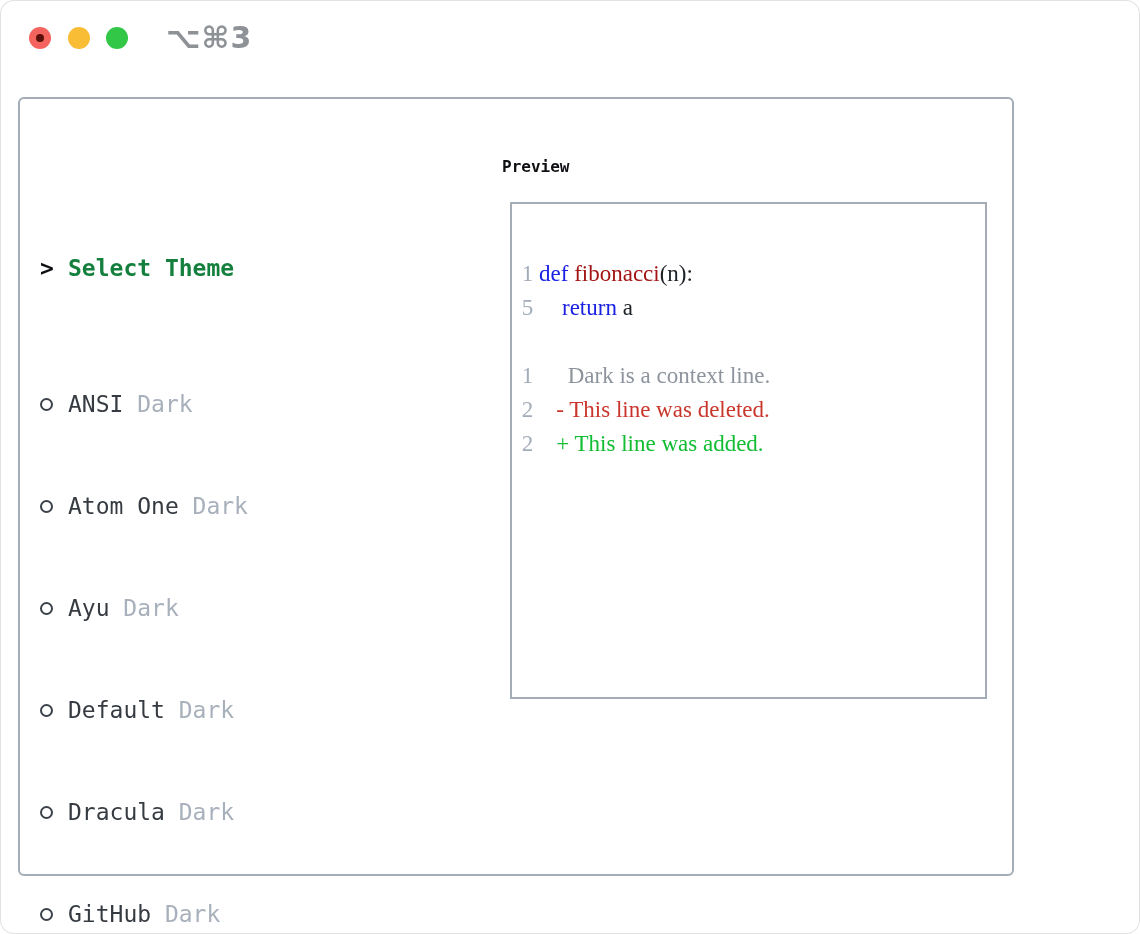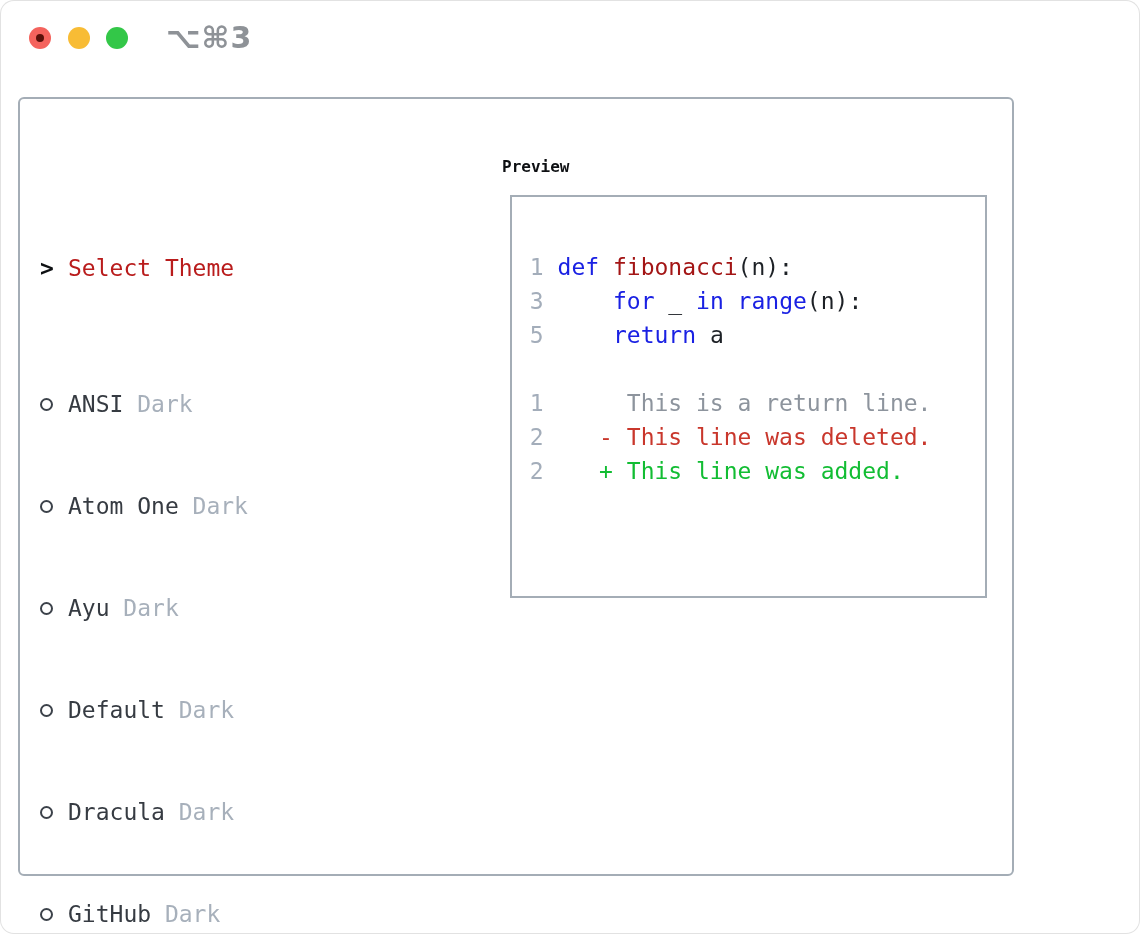--- a/index.html
+++ b/index.html
@@ -47,35 +47,36 @@
   .mrow { height: 34px; display: flex; align-items: center; }
   .marker {
     width: 28px; height: 34px; flex: 0 0 28px;
     display: inline-flex; align-items: center;
   }
   .radio {
     width: 13px; height: 13px; border: 2px solid #3c424a;
     border-radius: 50%; box-sizing: border-box; background: transparent;
   }
   .cursor { font-weight: bold; color: #0e1013; }
-  .hdr { font-weight: normal; color: #b91c1c; }
+  .hdr { font-weight: bold; color: #15803d; }
   .mlabel { color: #363b42; }
   .msuffix { color: #a7b0bb; margin-left: 13.8px; }
 
   
   .preview-title {
     position: absolute; left: 482px; top: 51px;
     height: 34px; line-height: 34px;
     font-size: 16px; font-weight: bold; color: #0e1013;
   }
   .preview-box {
-    position: absolute; left: 490px; top: 96px;
-    width: 477px; height: 403px;
+    position: absolute; left: 490px; top: 103px;
+    width: 477px; height: 497px;
     border: 2px solid #a4adb6; box-sizing: border-box; background: #ffffff;
     overflow: hidden;
+    font-family: Liberation Serif, serif;
   }
   .code { padding: 19px 0 0 4px; font-size: 23px; }
   .cl { height: 34px; line-height: 34px; white-space: pre; }
   .tk-num   { color: #a3adba; }
   .tk-plain { color: #1d2126; }
   .tk-kw    { color: #1a21e3; }
   .tk-fn    { color: #a31515; }
   .tk-ctx   { color: #8d949d; }
   .tk-del   { color: #c9372c; }
   .tk-add   { color: #12bd33; }
@@ -136,23 +137,22 @@
       
       
     </div>
 
     <div class="preview-title">Preview</div>
 
     <div class="preview-box">
       <div class="code">
         <div class="cl"></div>
         <div class="cl"><span class="tk-num"> 1 </span><span class="tk-kw">def</span><span class="tk-plain"> </span><span class="tk-fn">fibonacci</span><span class="tk-plain">(n):</span></div>
-        <div class="cl"><span class="tk-num"> 3 </span><span class="tk-plain">    </span><span class="tk-kw">for</span><span class="tk-plain"> _ </span><span class="tk-kw">in</span><span class="tk-plain"> </span><span class="tk-kw">range</span><span class="tk-plain">(n):</span></div>
         <div class="cl"><span class="tk-num"> 5 </span><span class="tk-plain">    </span><span class="tk-kw">return</span><span class="tk-plain"> a</span></div>
         <div class="cl"></div>
-        <div class="cl"><span class="tk-num"> 1 </span><span class="tk-ctx">     This is a return line.</span></div>
+        <div class="cl"><span class="tk-num"> 1 </span><span class="tk-ctx">     Dark is a context line.</span></div>
         <div class="cl"><span class="tk-num"> 2 </span><span class="tk-plain">   </span><span class="tk-del">- This line was deleted.</span></div>
         <div class="cl"><span class="tk-num"> 2 </span><span class="tk-plain">   </span><span class="tk-add">+ This line was added.</span></div>
       </div>
     </div>
 
   </div>
 </div>
 
 </body></html>

